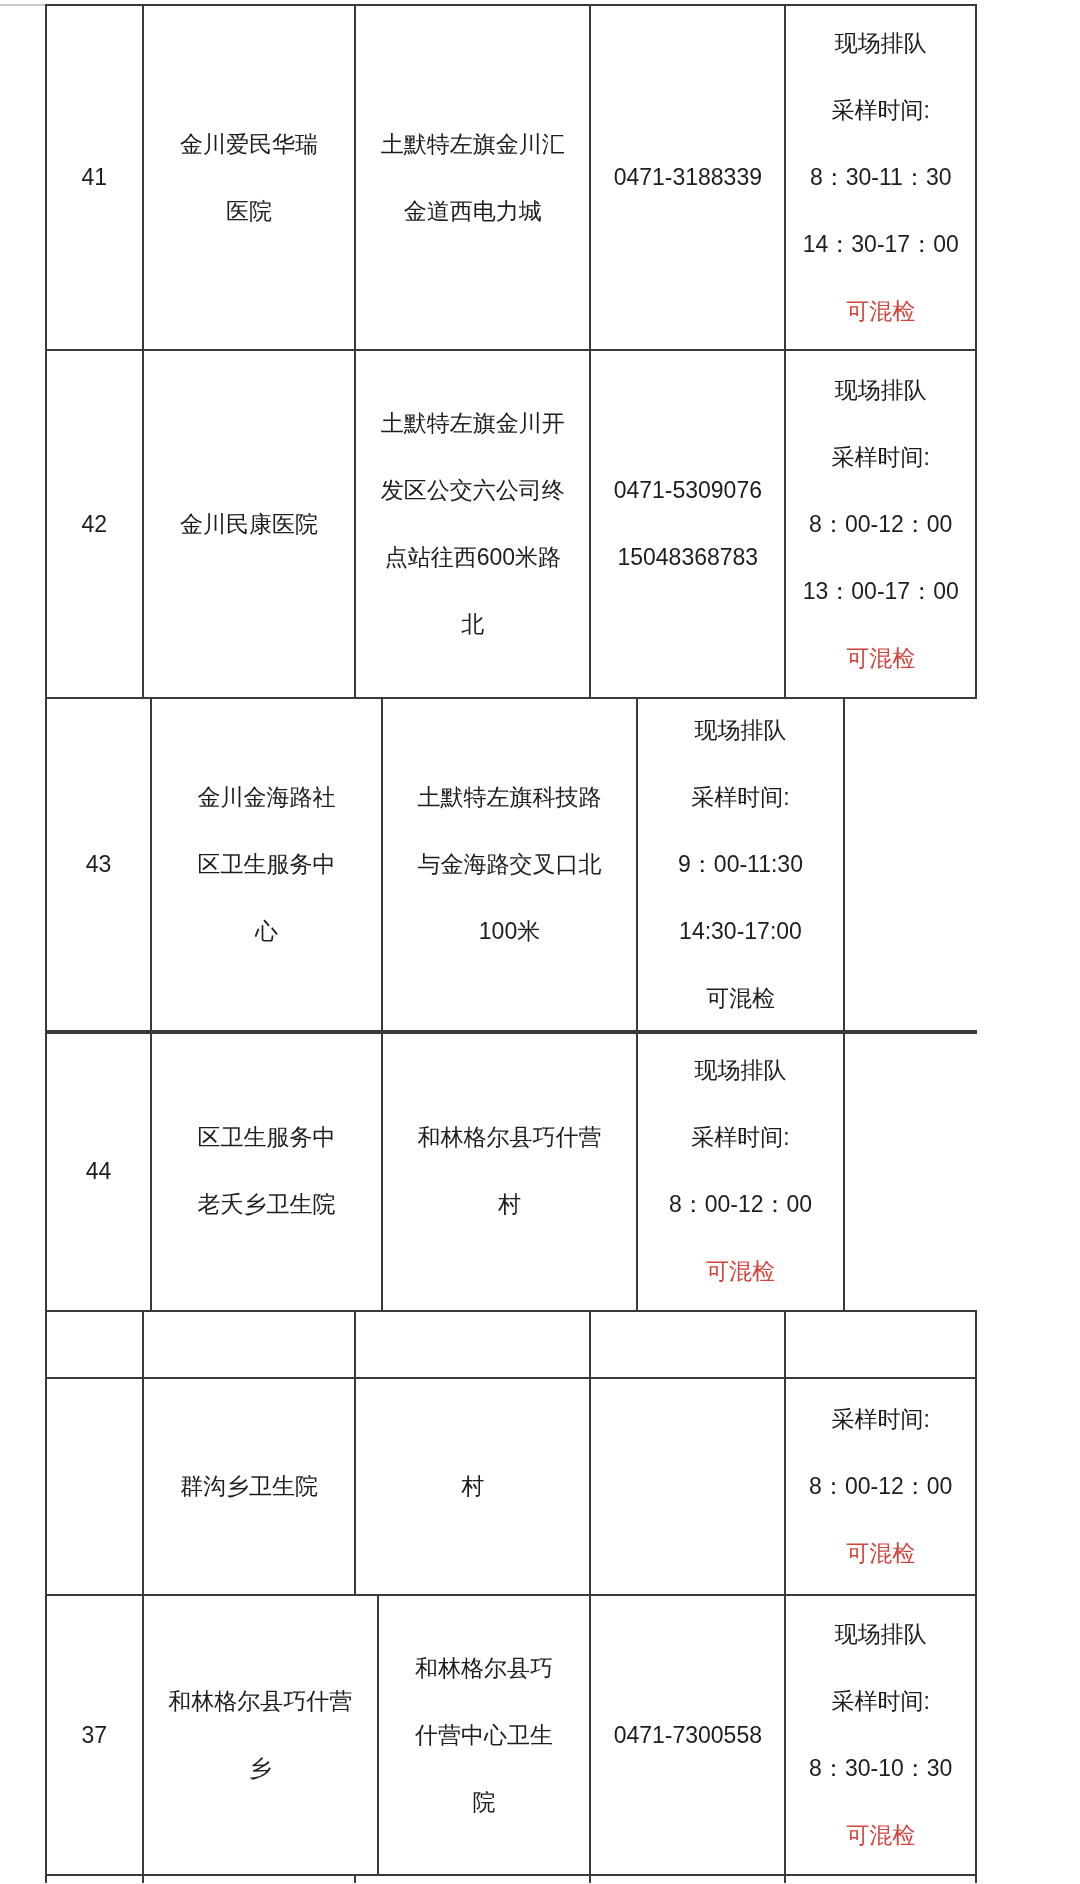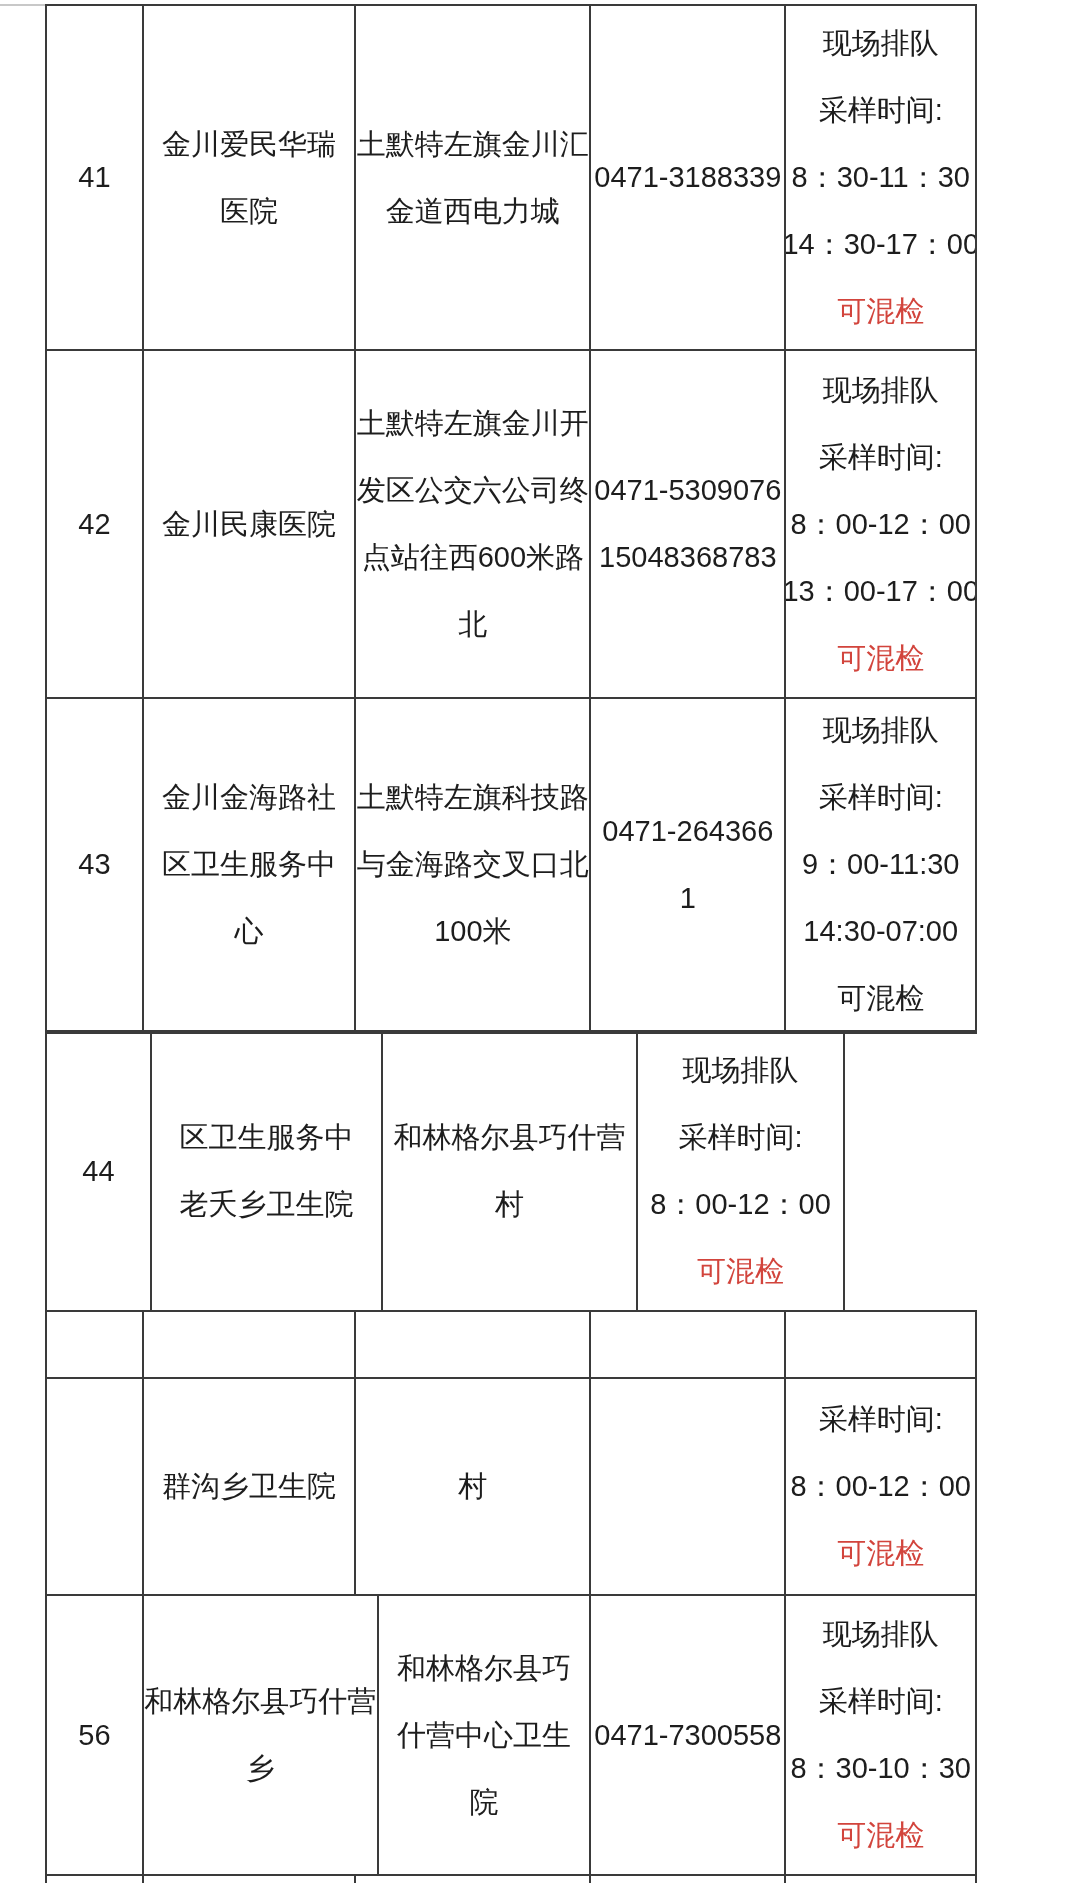--- a/index.html
+++ b/index.html
@@ -24,21 +24,21 @@
     box-sizing:border-box;
   }
   .row.nobottom{border-bottom:none;}
   .row.dbl{box-shadow:inset 0 9px 0 -7px var(--border);}
   .cell{
     border-right:2px solid var(--border);
     box-sizing:border-box;
     display:flex;flex-direction:column;
     justify-content:center;align-items:center;
     text-align:center;
-    font-size:29px;line-height:67px;
+    font-size:23px;line-height:67px;
     overflow:hidden;
   }
   .c-num{width:105px;}
   .c-name{width:231px;}
   .c-addr{width:255px;}
   .c-phone{width:212px;}
   .c-time{width:207px;}
   .ln{white-space:nowrap;}
   .ln.red{color:#d2443c;}
 </style>
@@ -103,29 +103,25 @@
     <div class="cell c-name">
         <div class="ln">金川金海路社</div>
         <div class="ln">区卫生服务中</div>
         <div class="ln">心</div>
       </div>
     <div class="cell c-addr">
         <div class="ln">土默特左旗科技路</div>
         <div class="ln">与金海路交叉口北</div>
         <div class="ln">100米</div>
       </div>
-    <div class="cell c-phone">
-        <div class="ln">0471-264366</div>
-        <div class="ln">1</div>
-      </div>
     <div class="cell c-time">
         <div class="ln">现场排队</div>
         <div class="ln">采样时间:</div>
         <div class="ln">9：00-11:30</div>
-        <div class="ln">14:30-07:00</div>
+        <div class="ln">14:30-17:00</div>
         <div class="ln">可混检</div>
       </div>
   </div>
     <div class="row dbl" style="height: 280px;">
     <div class="cell c-num">
         <div class="ln">44</div>
       </div>
     <div class="cell c-name">
         <div class="ln">区卫生服务中</div>
         <div class="ln">老夭乡卫生院</div>
@@ -158,21 +154,21 @@
       </div>
     <div class="cell c-phone"></div>
     <div class="cell c-time">
         <div class="ln">采样时间:</div>
         <div class="ln">8：00-12：00</div>
         <div class="ln red">可混检</div>
       </div>
   </div>
     <div class="row" style="height: 280px;">
     <div class="cell c-num">
-        <div class="ln">56</div>
+        <div class="ln">37</div>
       </div>
     <div class="cell c-addr">
         <div class="ln">和林格尔县巧什营</div>
         <div class="ln">乡</div>
       </div>
     <div class="cell c-name">
         <div class="ln">和林格尔县巧</div>
         <div class="ln">什营中心卫生</div>
         <div class="ln">院</div>
       </div>

